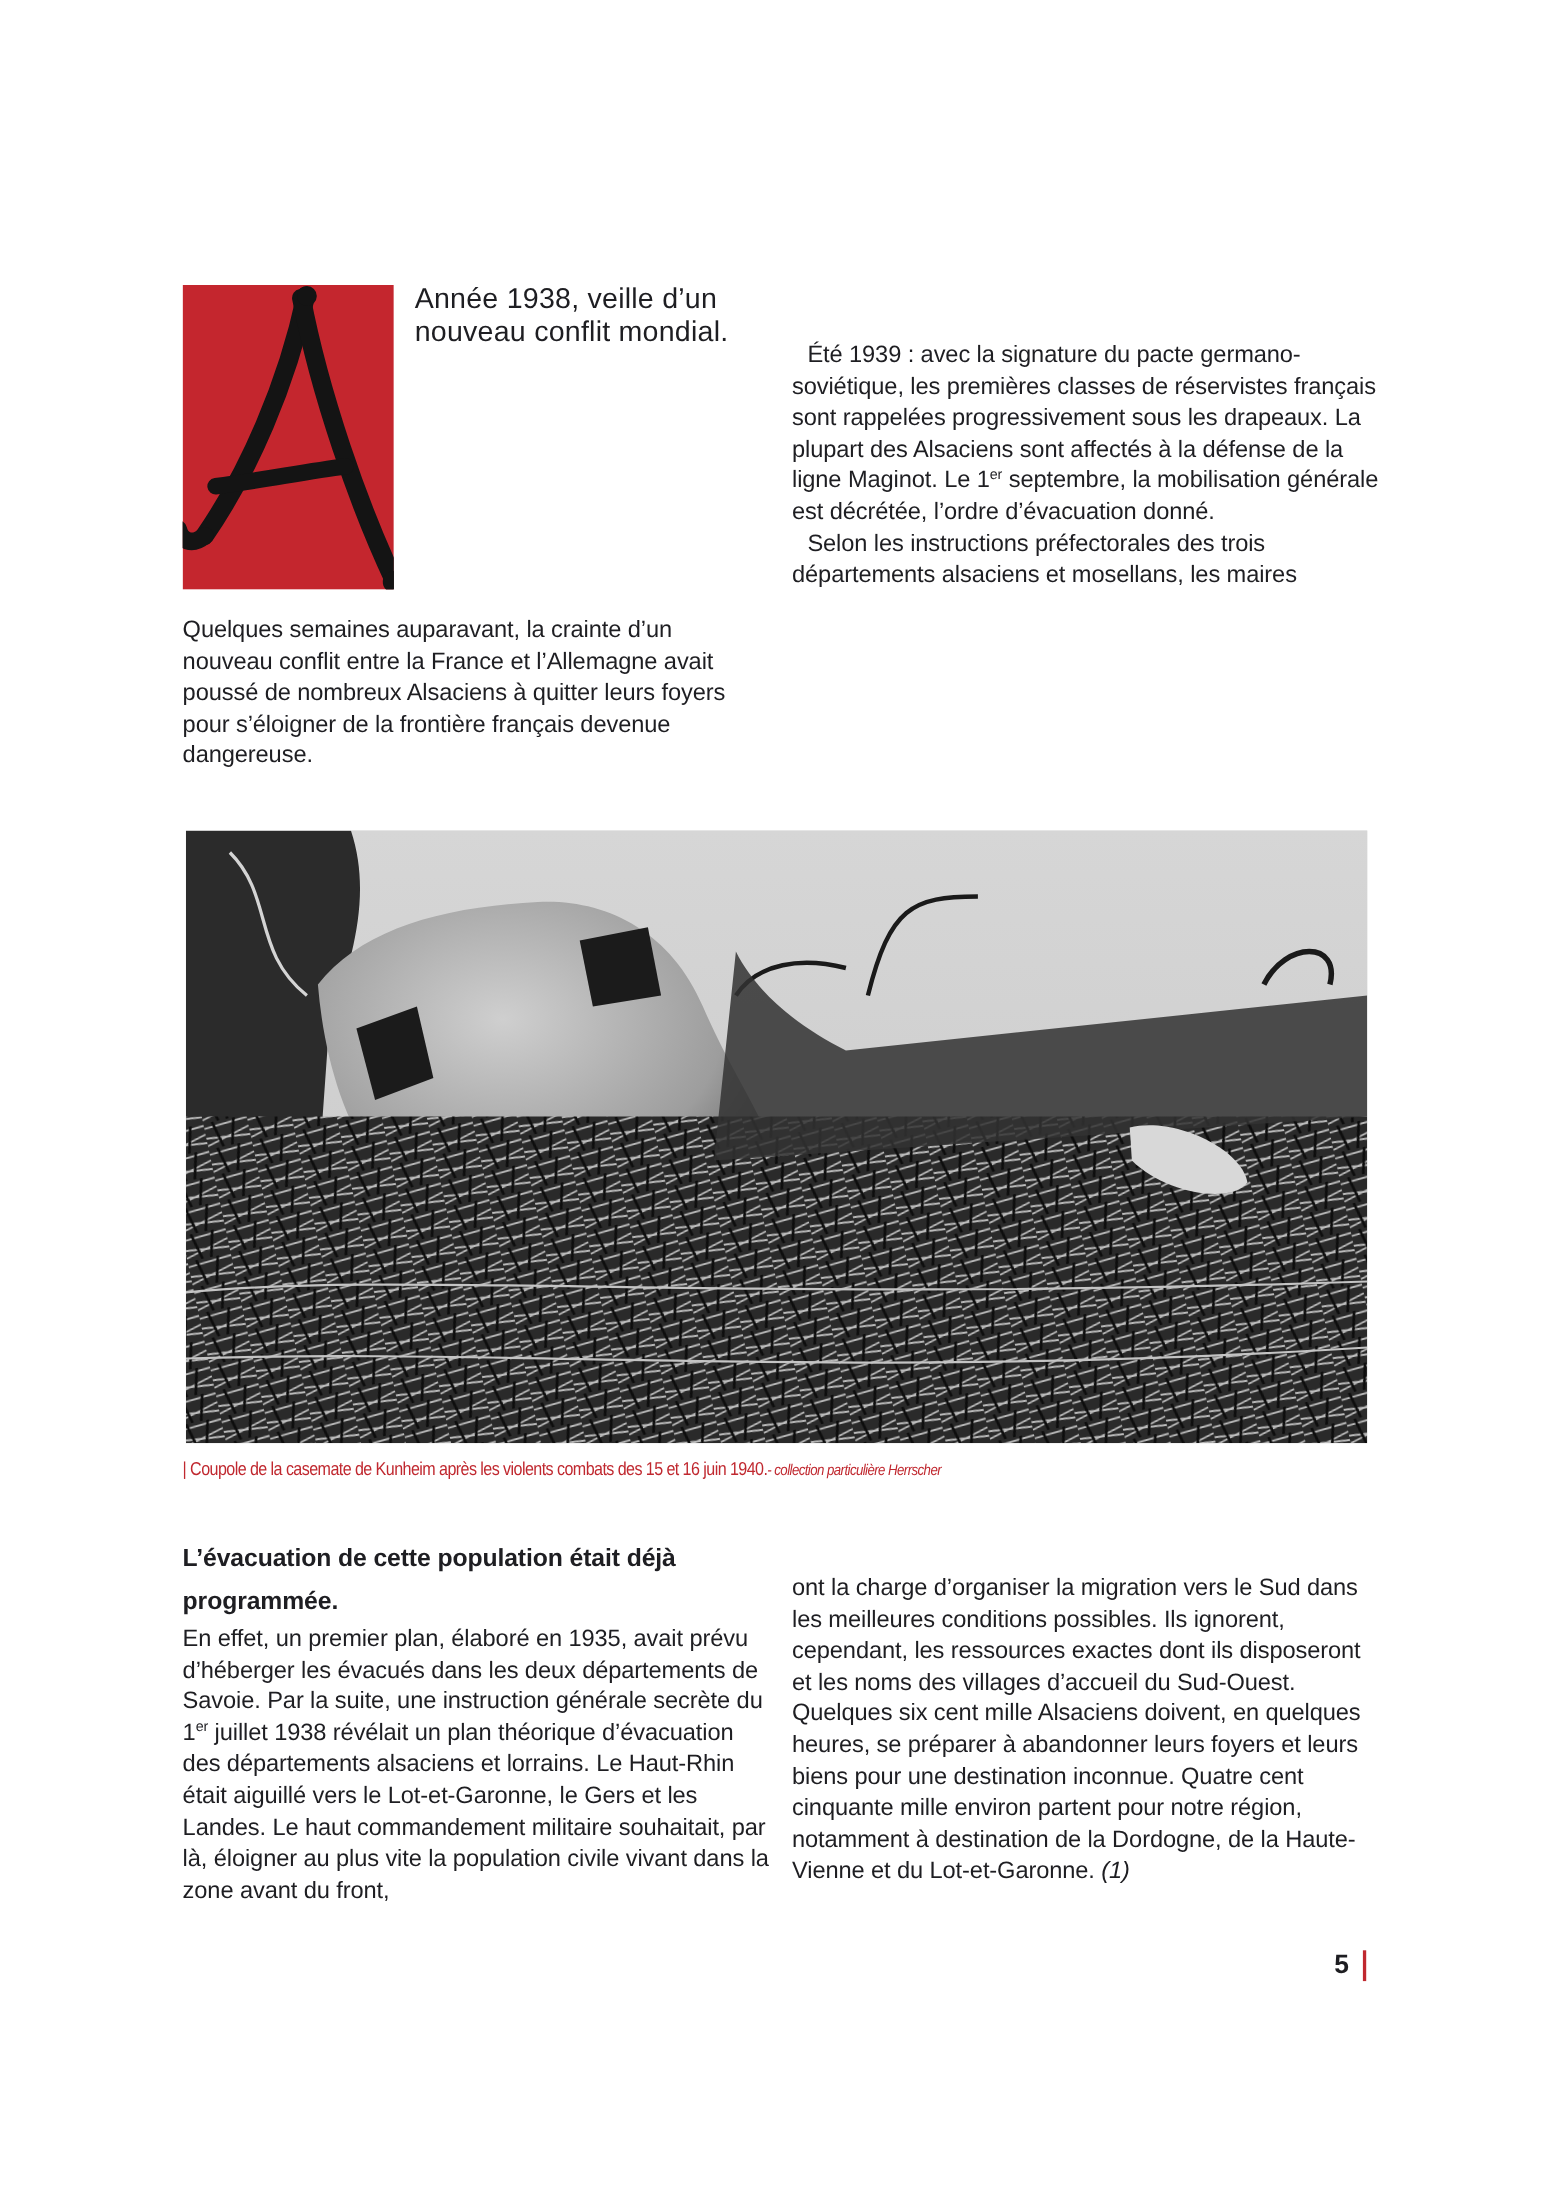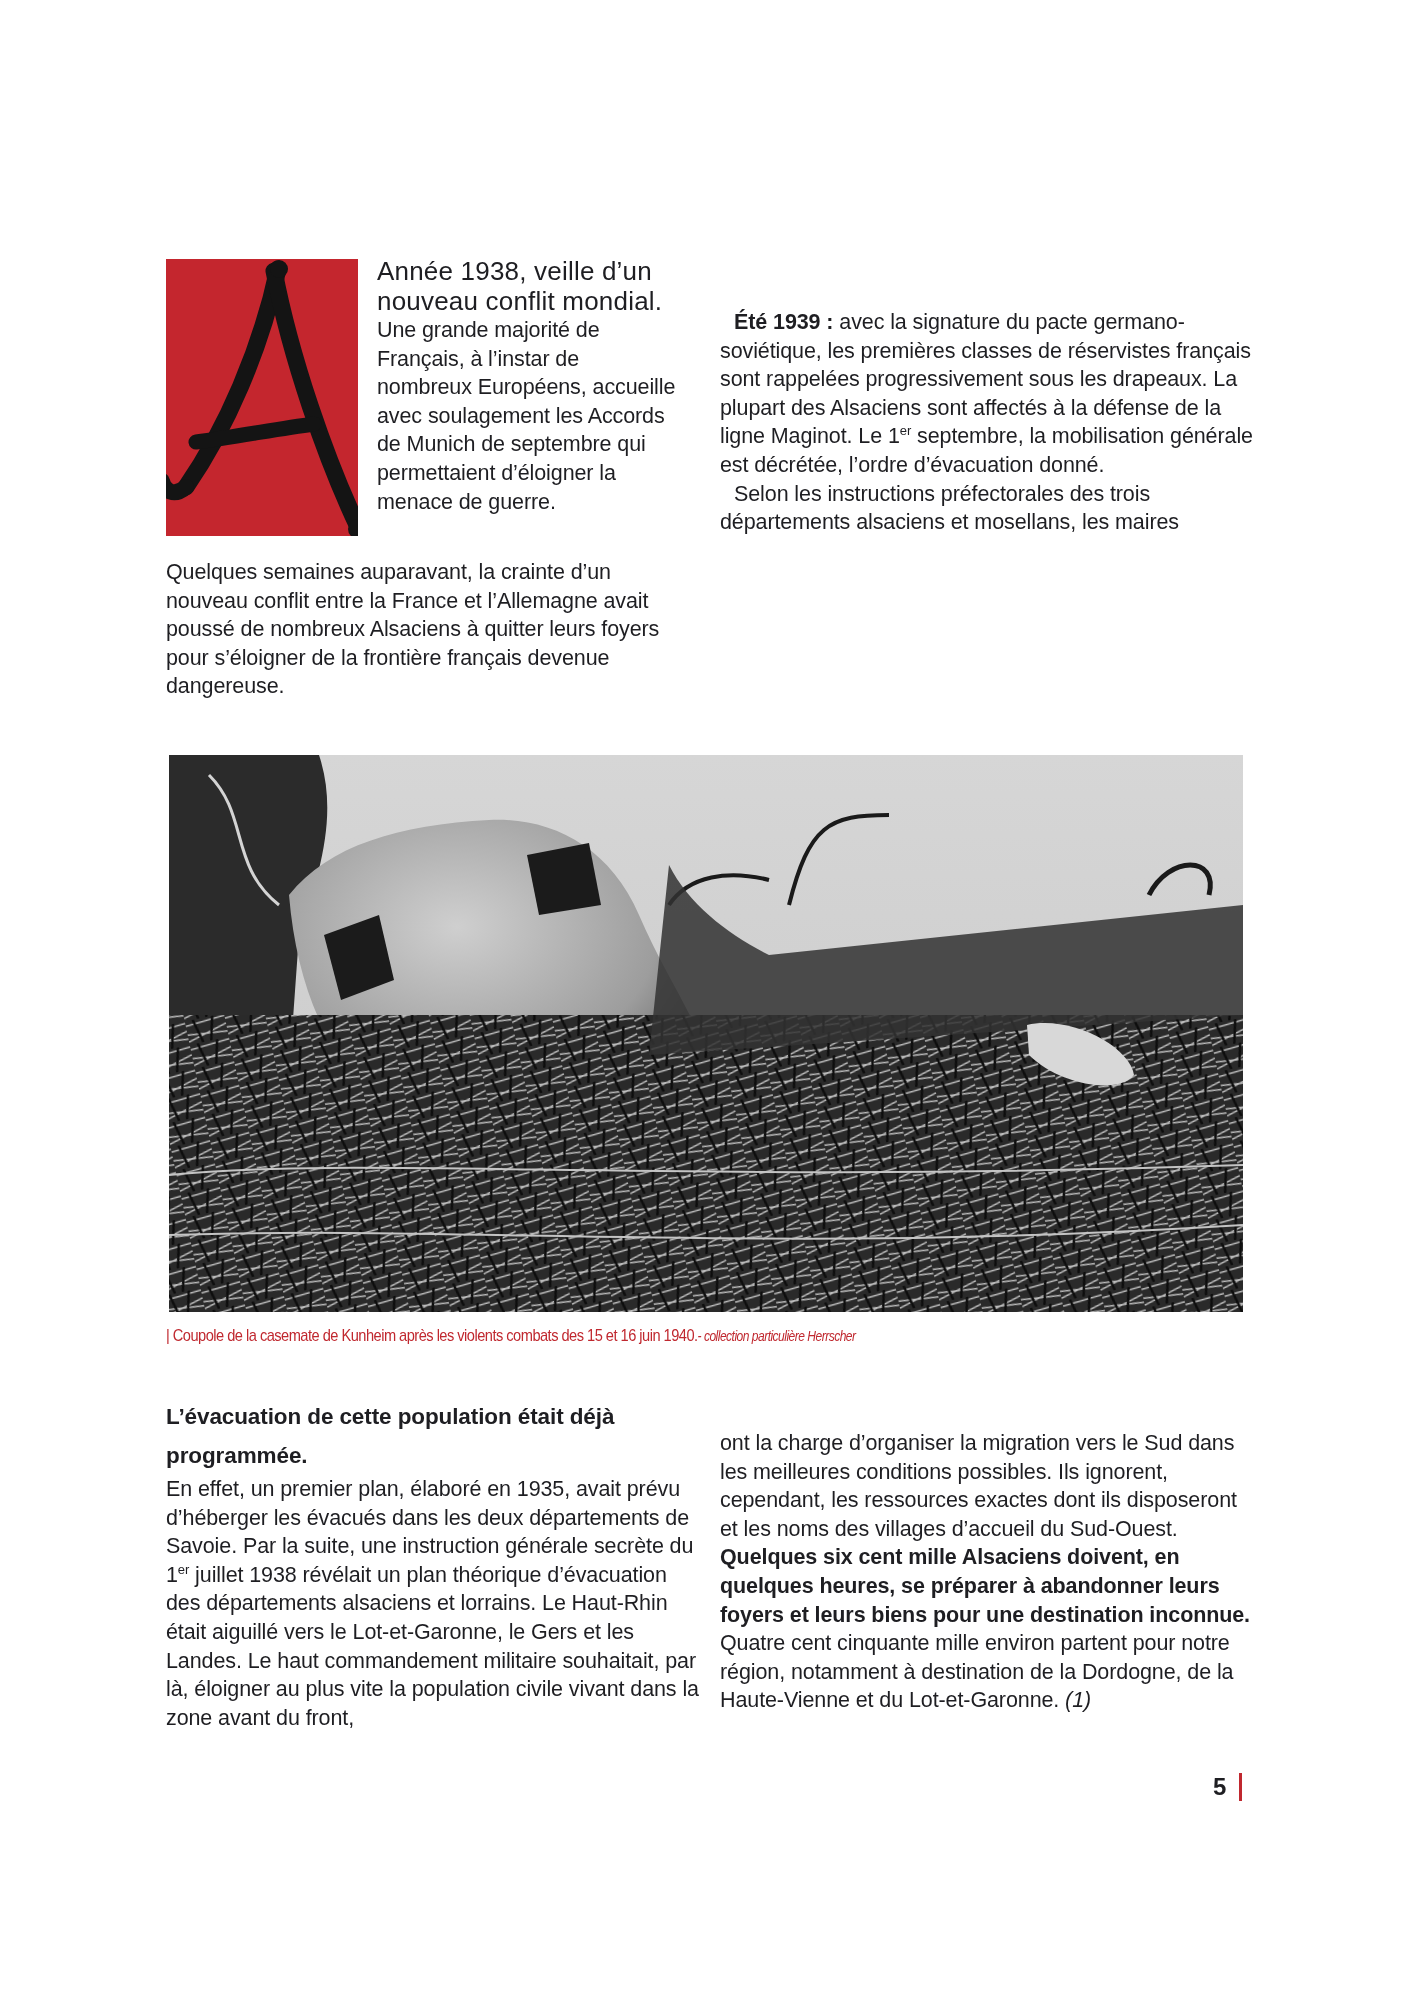--- a/index.html
+++ b/index.html
@@ -1,20 +1,20 @@
 <!DOCTYPE html>
 <html><head>
   <meta charset="utf-8">
   <style>
     html, body { margin: 0; padding: 0; background: #ffffff; }
     body { width: 1414px; height: 1999px; position: relative; overflow: hidden;
            font-family: "Liberation Sans", "DejaVu Sans", sans-serif; color: #1e1e22; }
     .col { position: absolute; font-size: 21.5px; line-height: 28.6px; letter-spacing: -0.1px; }
     .col p { margin: 0; }
-    .b { font-weight: bold; margin-top: 25px; }
+    .b { font-weight: normal; margin-top: 25px; }
     .indent { text-indent: 14px; }
     sup { font-size: 13px; vertical-align: 8px; line-height: 0; }
     .heading { font-weight: normal; font-size: 26px; line-height: 30px; letter-spacing: 0.2px; }
     .subheading { font-weight: bold; font-size: 22.5px; line-height: 39px; }
 
     #dropcap { position: absolute; left: 166px; top: 259px; width: 192px; height: 277px; }
     #col-top-left-intro { left: 377px; top: 256px; width: 300px; }
     #col-top-left-rest { left: 166px; top: 558px; width: 520px; }
     #col-top-right { left: 720px; top: 280px; width: 540px; }
 
@@ -38,21 +38,20 @@
     <path d="M108 12 C 125 100, 160 200, 192 268" stroke="#141414" stroke-width="17" fill="none" stroke-linecap="round"></path>
     <path d="M30 183 C 70 178, 110 170, 148 165" stroke="#141414" stroke-width="15" fill="none" stroke-linecap="round"></path>
     <path d="M20 228 C 8 238, -2 232, -4 222" stroke="#141414" stroke-width="16" fill="none" stroke-linecap="round"></path>
     <circle cx="113" cy="10" r="9" fill="#141414"></circle>
     <circle cx="192" cy="270" r="10" fill="#141414"></circle>
   </svg>
 </div>
 
 <div id="col-top-left-intro" class="col">
   <p class="heading">Année 1938, veille d’un nouveau conflit mondial.</p>
-  <p>Une grande majorité de Français, à l’instar de nombreux Européens, accueille avec soulagement les Accords de Munich de septembre qui permettaient d’éloigner la menace de guerre.</p>
 </div>
 <div id="col-top-left-rest" class="col">
   <p>Quelques semaines auparavant, la crainte d’un nouveau conflit entre la France et l’Allemagne avait poussé de nombreux Alsaciens à quitter leurs foyers pour s’éloigner de la frontière français devenue dangereuse.</p>
 </div>
 
 <div id="col-top-right" class="col">
   <p class="indent" style="margin-top:28px"><span class="b">Été 1939 :</span><span> avec la signature du pacte germano-soviétique, les premières classes de réservistes français sont rappelées progressivement sous les drapeaux. La plupart des Alsaciens sont affectés à la défense de la ligne Maginot. Le 1</span><sup>er</sup><span> septembre, la mobilisation générale est décrétée, l’ordre d’évacuation donné.</span></p>
   <p class="indent">Selon les instructions préfectorales des trois départements alsaciens et mosellans, les maires</p>
 </div>
 

